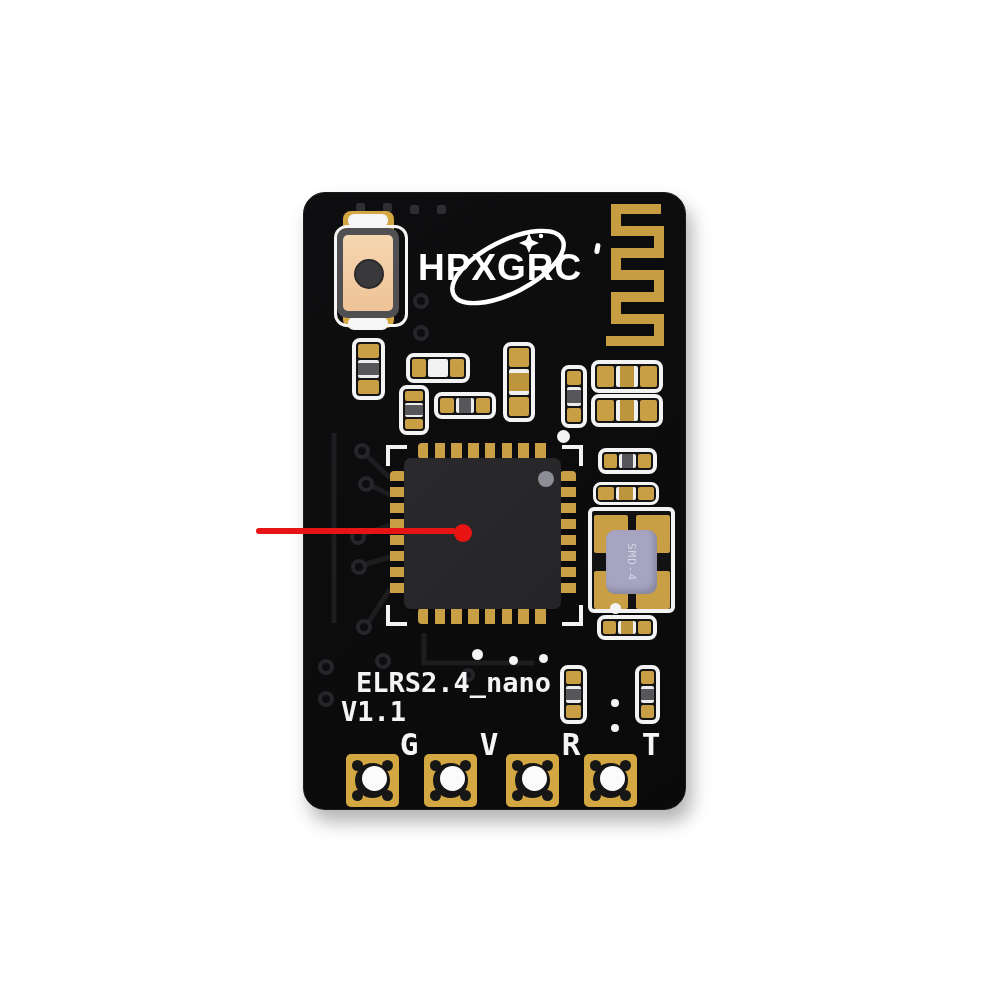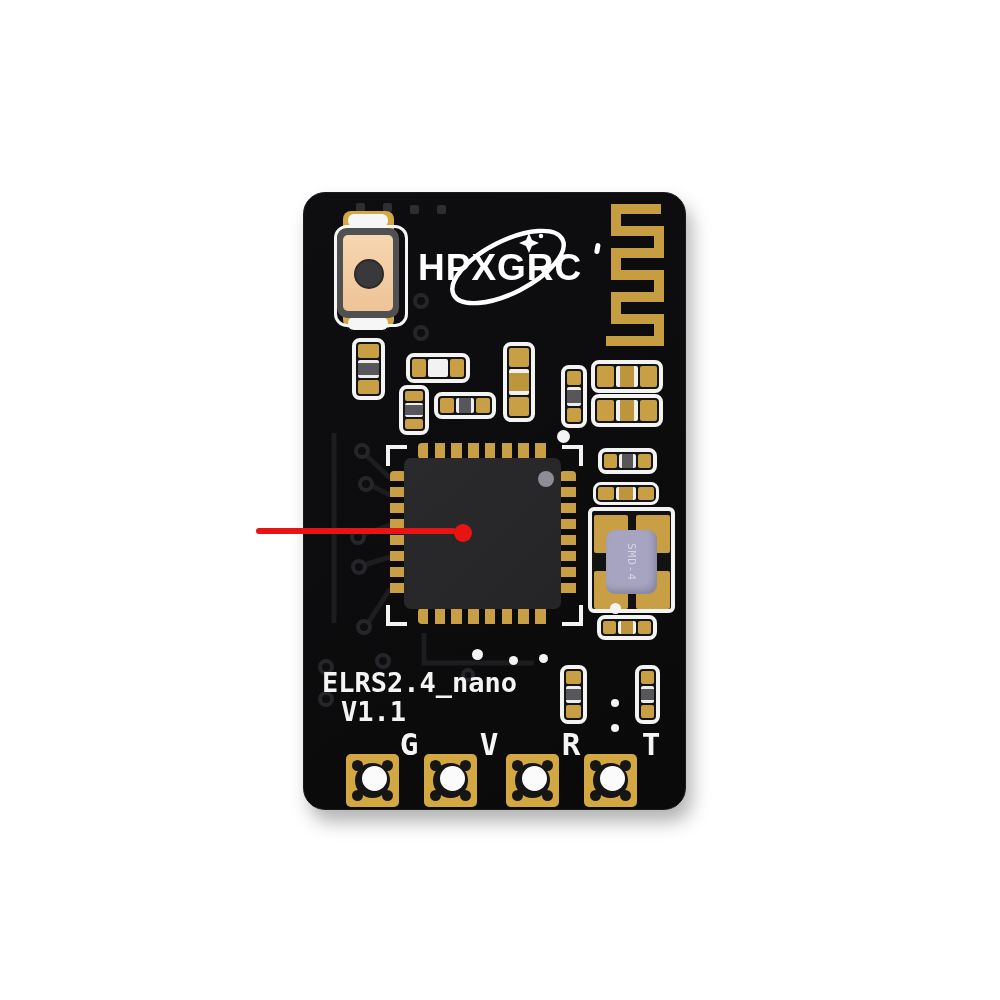--- a/index.html
+++ b/index.html
@@ -214,21 +214,21 @@
     <div class="brk" style="left:258px;top:412px;border-right-width:4px;border-bottom-width:4px;"></div>
 
     <div class="wdot" style="left:253px;top:237px;width:13px;height:13px;"></div>
     <div class="wdot" style="left:168px;top:456px;width:11px;height:11px;"></div>
     <div class="wdot" style="left:205px;top:463px;width:9px;height:9px;"></div>
     <div class="wdot" style="left:235px;top:461px;width:9px;height:9px;"></div>
     <div class="wdot" style="left:306px;top:410px;width:11px;height:11px;"></div>
     <div class="wdot" style="left:307px;top:506px;width:8px;height:8px;"></div>
     <div class="wdot" style="left:307px;top:531px;width:8px;height:8px;"></div>
 
-    <div class="silk" style="left:18px;top:474px;">ELRS2.4_nano</div>
+    <div class="silk" style="left:52px;top:474px;">ELRS2.4_nano</div>
     <div class="silk" style="left:37px;top:503px;">V1.1</div>
 
     <div class="plabel" style="left:105px;">G</div>
     <div class="plabel" style="left:185px;">V</div>
     <div class="plabel" style="left:267px;">R</div>
     <div class="plabel" style="left:347px;">T</div>
 
     <div class="tpad" style="left:42px;">
       <div class="dot" style="left:6px;top:6px;"></div>
         <div class="dot" style="left:36px;top:6px;"></div>

